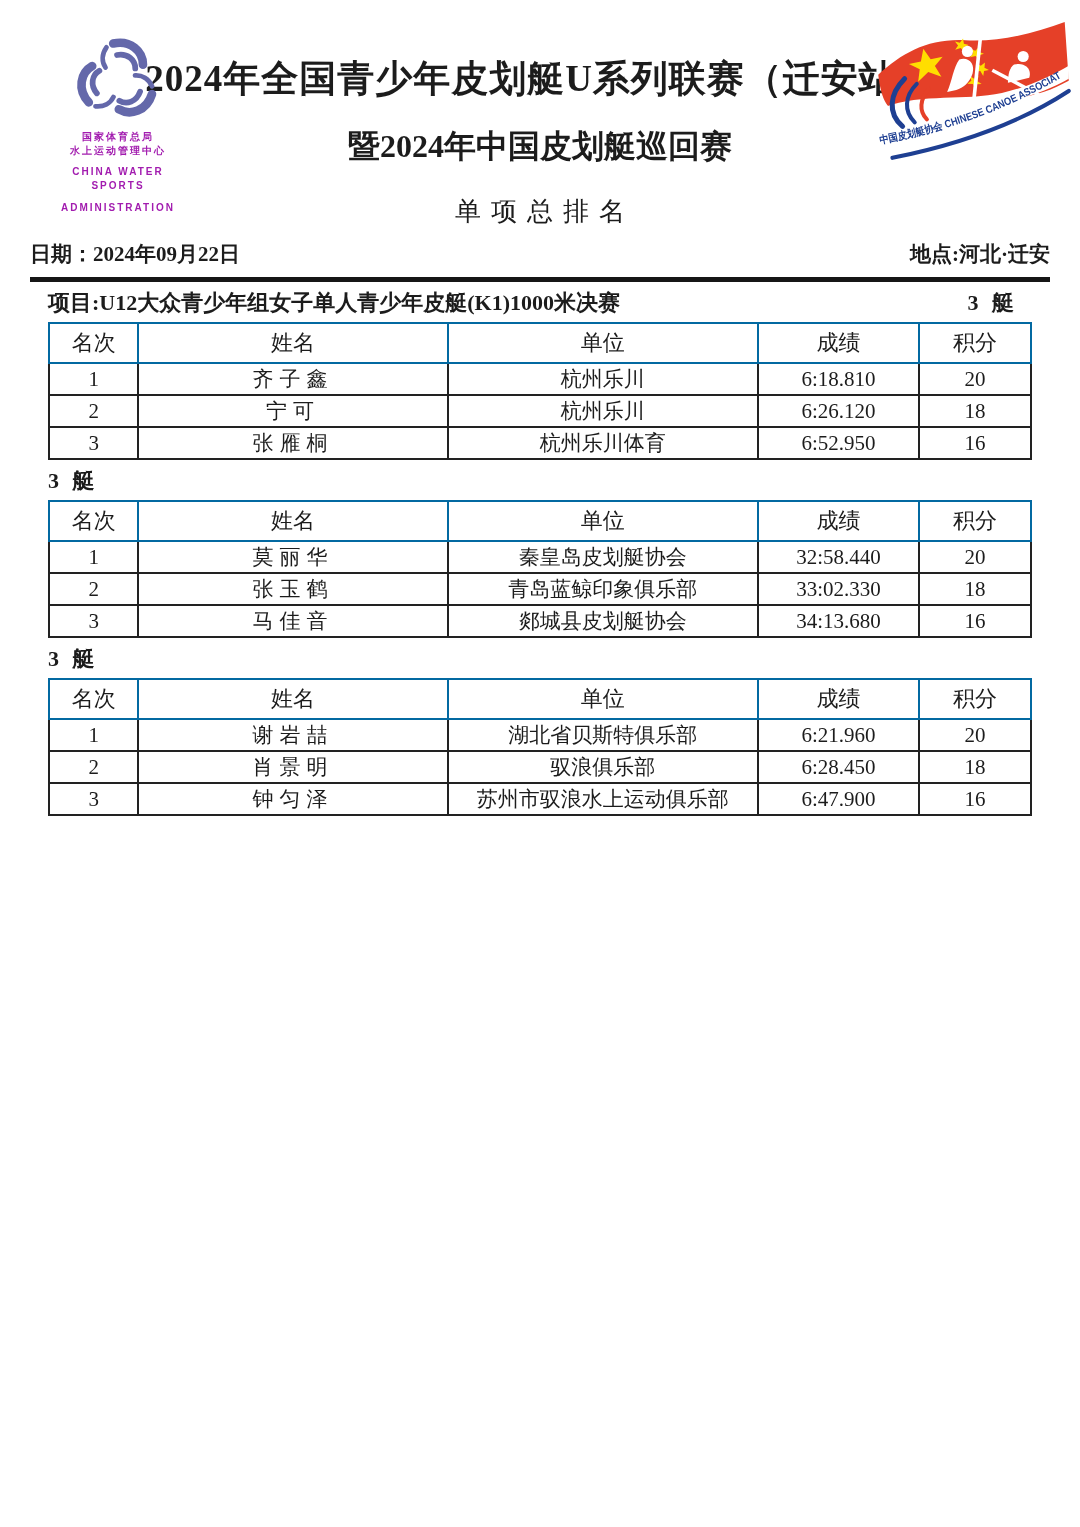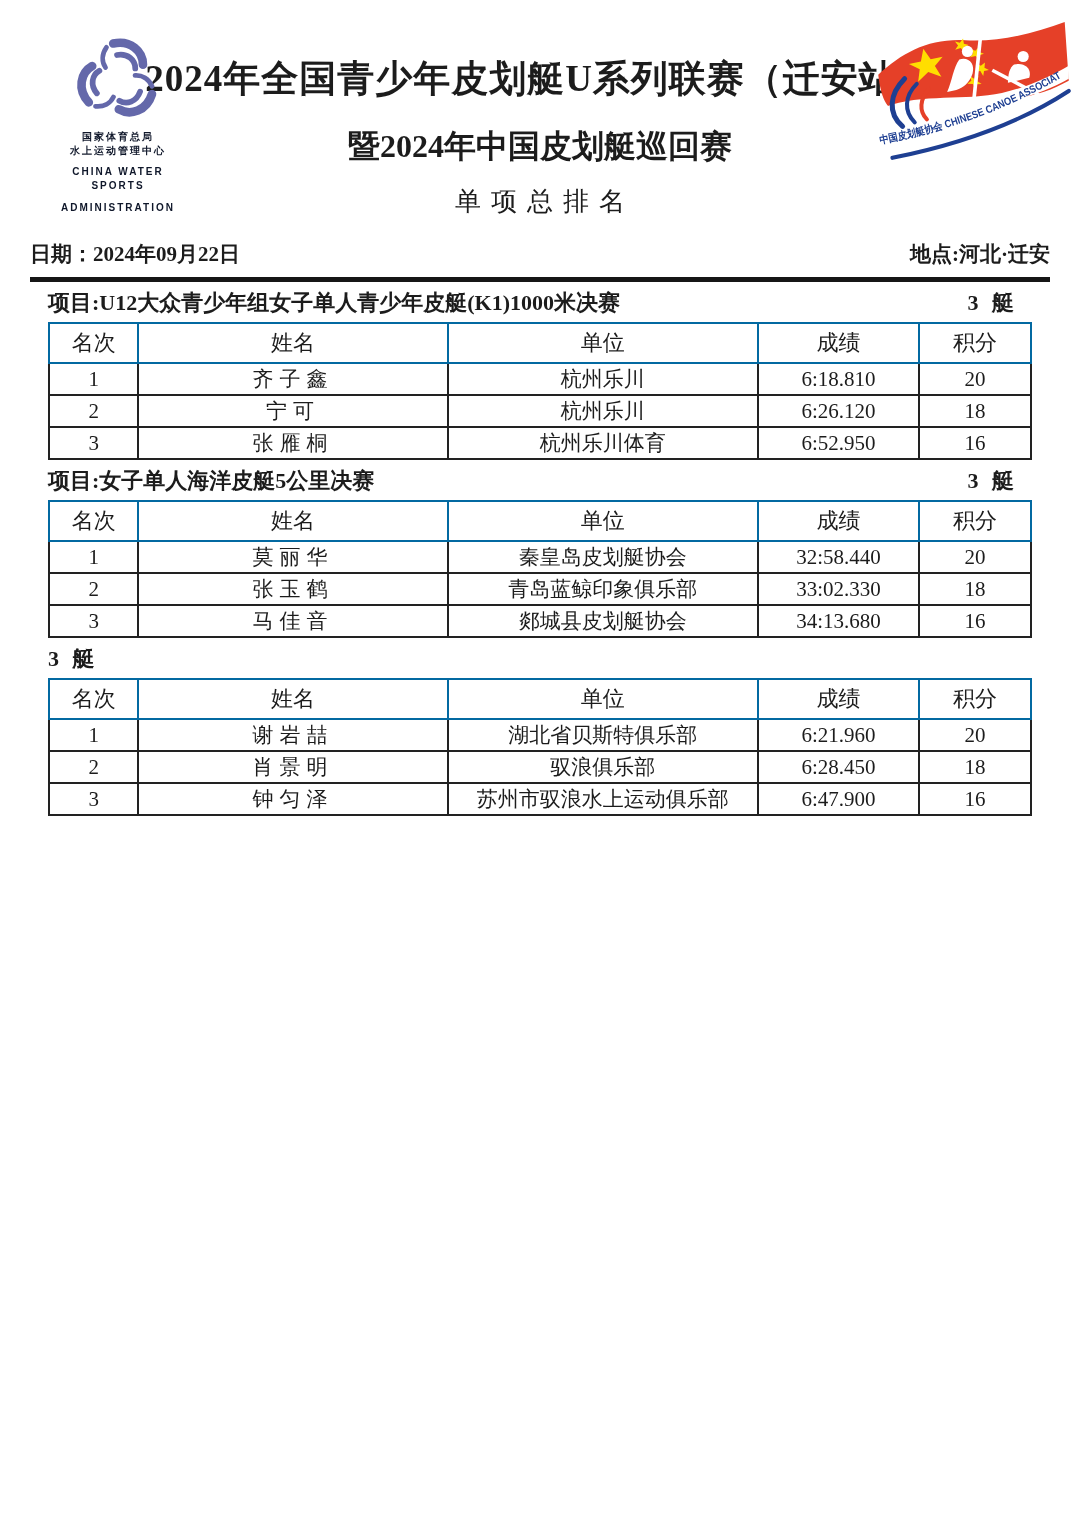--- a/index.html
+++ b/index.html
@@ -11,36 +11,36 @@
     margin: 0 auto;
     background: #ffffff;
     font-family: "Liberation Serif", "DejaVu Serif", serif;
     color: #1c1c1c;
     overflow: hidden;
   }
   
   .header { position: relative; height: 232px; }
   .logo-left {
     position: absolute; left: 48px; top: 32px; width: 140px;
-    text-align: center; color: #0f172a;
+    text-align: center; color: #a21caf;
   }
   .logo-left svg { display: block; margin: 0 auto 2px; }
   .logo-cn-line {
     font-family: "Liberation Sans", sans-serif;
     font-size: 10px; font-weight: bold; letter-spacing: 2px; line-height: 1.35;
   }
   .logo-en-line {
     font-family: "Liberation Sans", sans-serif;
     font-size: 10px; font-weight: bold; letter-spacing: 2px; line-height: 1.4; margin-top: 8px;
   }
   .logo-right { position: absolute; right: 8px; top: 18px; }
   .titles { text-align: center; padding-top: 58px; }
   .title   { font-size: 37px; font-weight: bold; letter-spacing: 1px; line-height: 1.15; }
   .subtitle{ font-size: 32px; font-weight: bold; margin-top: 28px; line-height: 1.1; }
-  .ranking { font-size: 26px; font-weight: normal; margin-top: 20px; letter-spacing: 10px; text-indent: 10px; }
+  .ranking { font-size: 26px; font-weight: normal; margin-top: 30px; letter-spacing: 10px; text-indent: 10px; }
   
   .meta-row {
     margin: 8px 30px 0;
     display: flex; justify-content: space-between; align-items: baseline;
     font-size: 21px; font-weight: bold;
   }
   .thick-rule { margin: 9px 30px 0; border-top: 5px solid #161616; }
   
   #sections { margin: 0 48px; }
   .section-head {
@@ -200,21 +200,20 @@
               <td class="unit-cell">杭州乐川体育</td>
               <td class="result-cell">6:52.950</td>
               <td class="points-cell">16</td>
             </tr>
           </tbody>
     </table>
   </section>
 
   <section class="event-section">
     <div class="section-head">
-      <span class="event">项目:女子单人海洋皮艇5公里决赛</span>
       <span class="boats">3 艇</span>
     </div>
     <table class="results">
       <colgroup>
         <col class="c-rank">
             <col class="c-name">
             <col class="c-unit">
             <col class="c-result">
             <col class="c-points">
       </colgroup>

